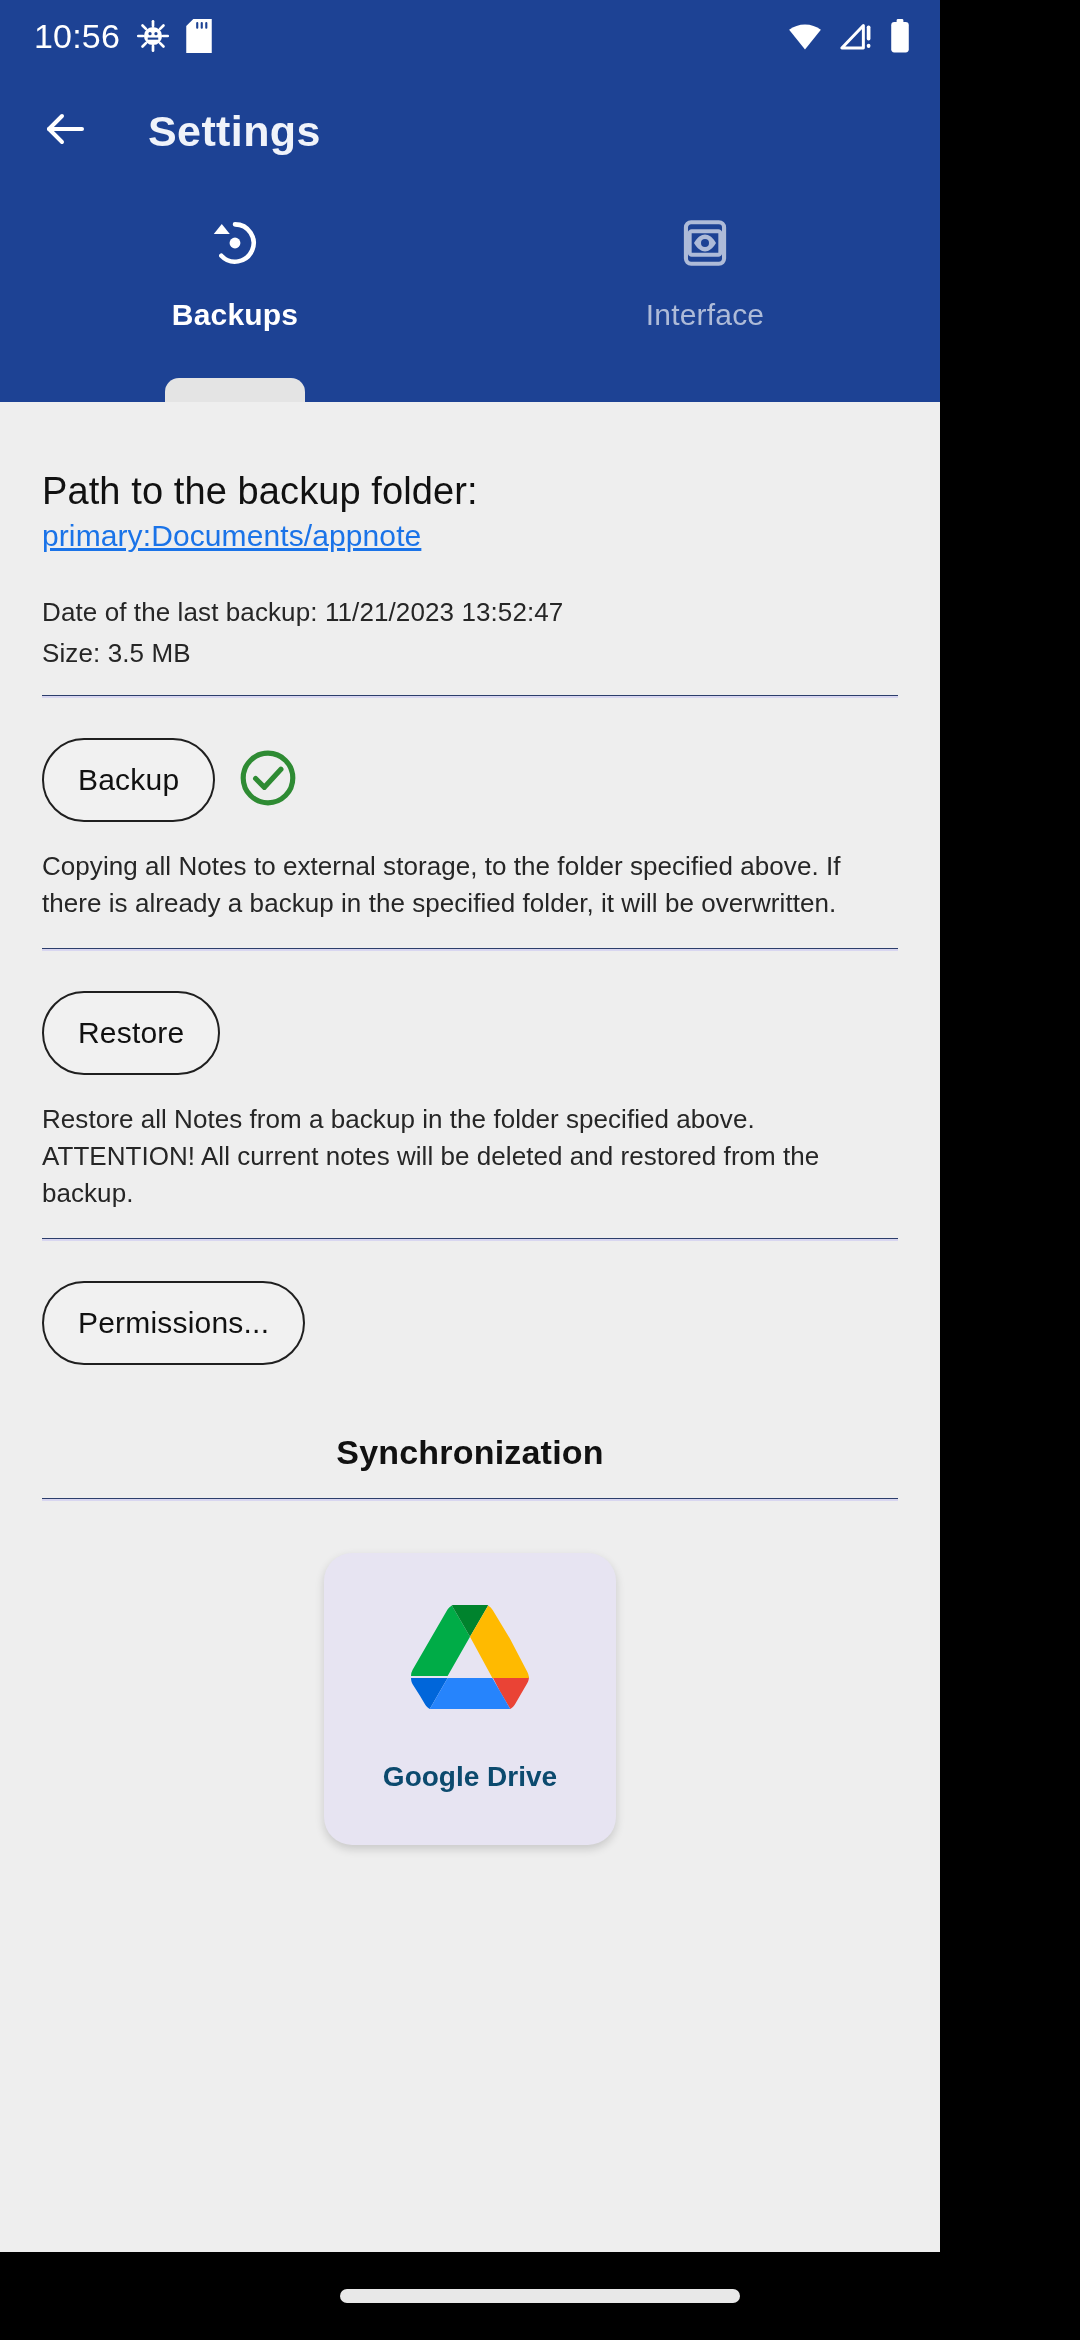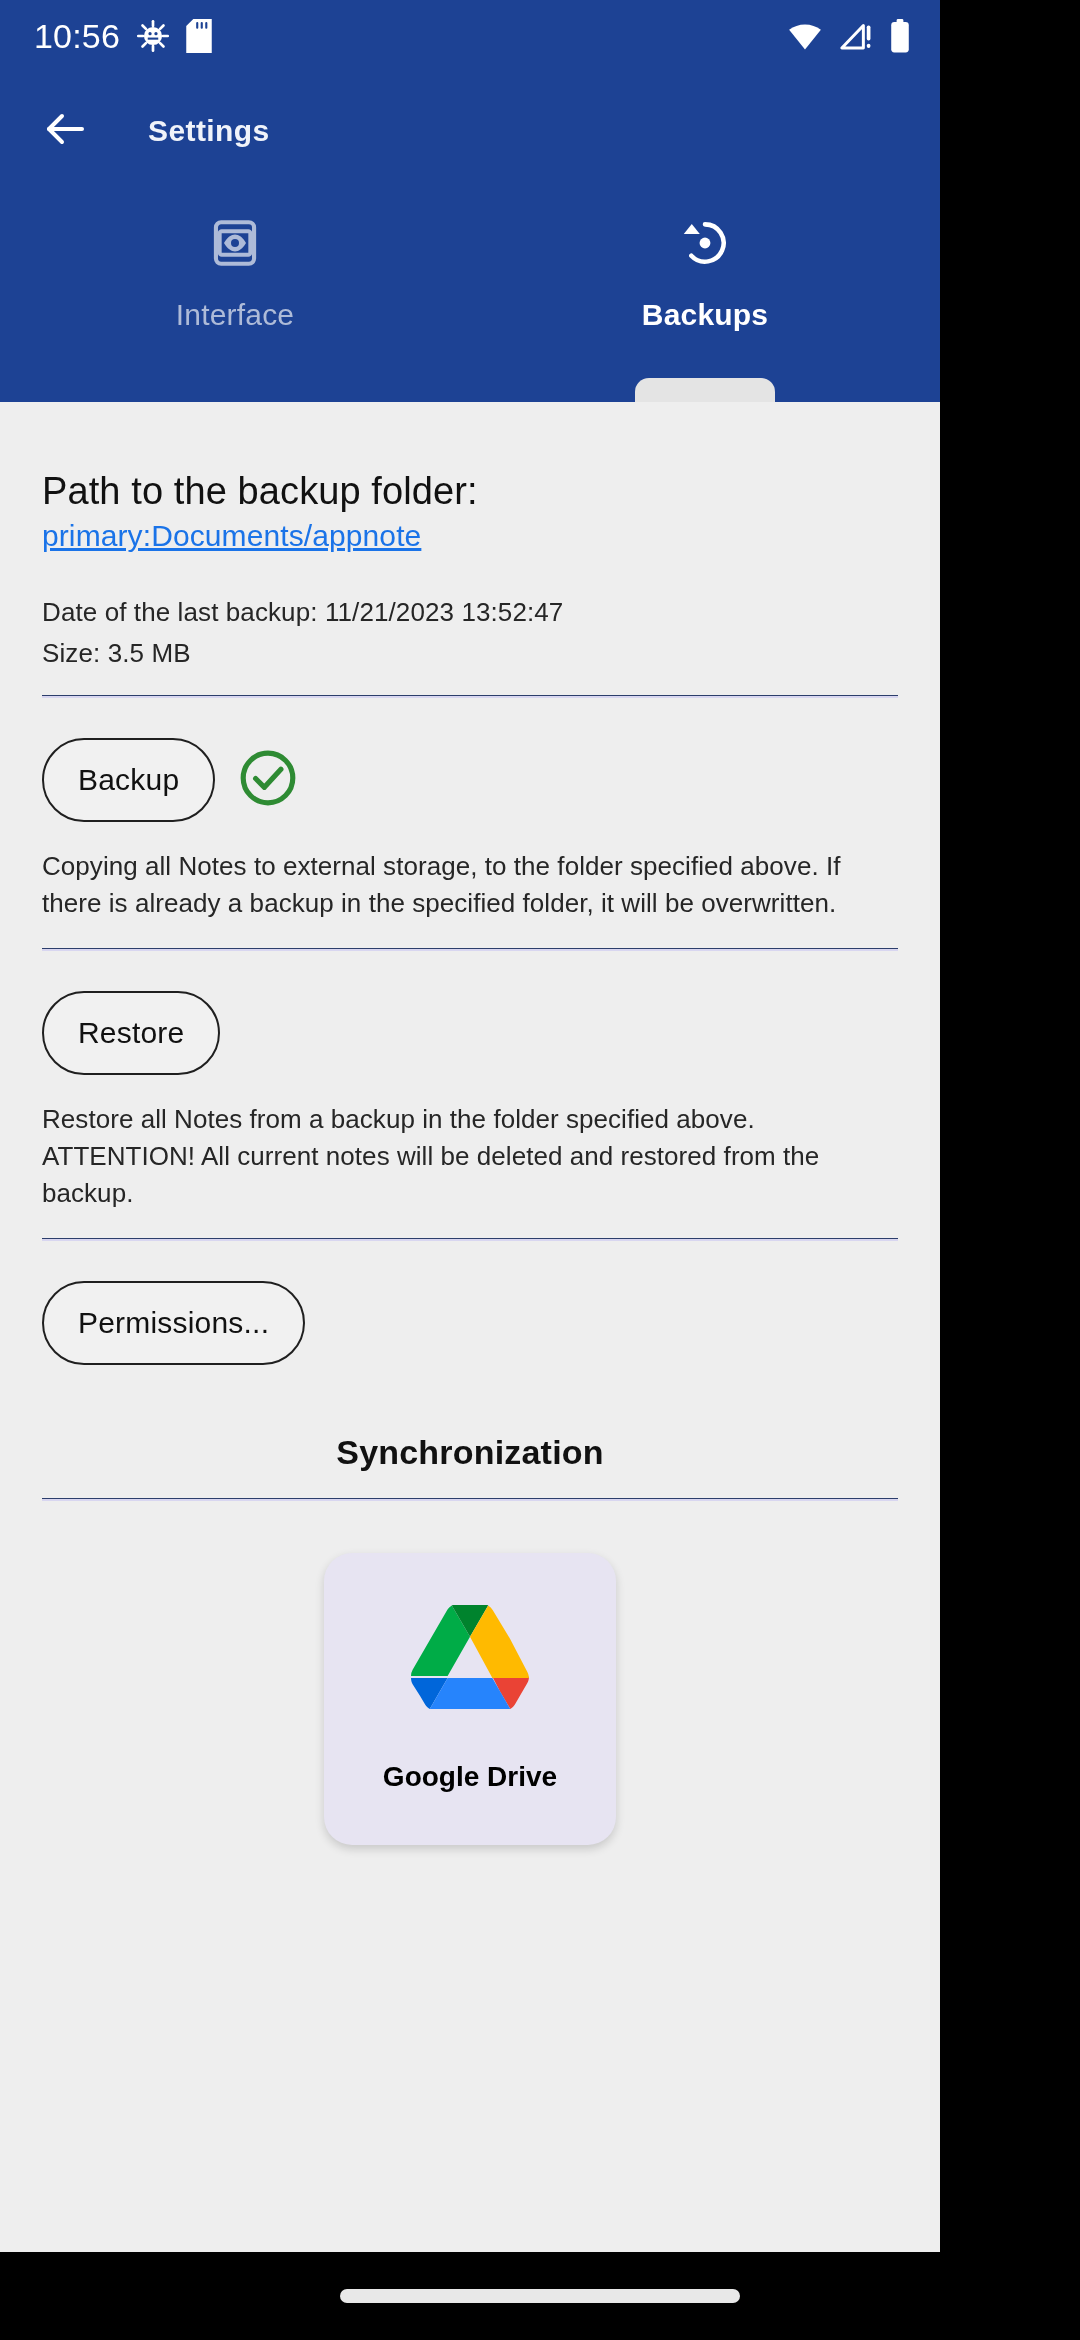--- a/index.html
+++ b/index.html
@@ -22,21 +22,21 @@
   .sb-time { color:#fff; font-size:34px; letter-spacing:.2px; }
   .sb-ico { display:flex; align-items:center; }
 
   
   .appbar {
     height:118px; background:#1d4294;
     display:flex; align-items:center; padding-left:34px;
   }
   .back-btn { width:62px; height:62px; display:flex; align-items:center; justify-content:center; cursor:pointer; }
   .appbar-title {
-    color:#f0f3fa; font-size:30px; font-weight:700;
+    color:#f0f3fa; font-size:43px; font-weight:700;
     margin-left:52px; letter-spacing:.4px;
   }
 
   
   .tabs {
     background:#1d4294; height:212px; display:flex; position:relative;
   }
   .tab {
     flex:1; display:flex; flex-direction:column; align-items:center;
     padding-top:22px; cursor:pointer; position:relative;
@@ -84,21 +84,21 @@
     color:#111; margin-top:68px; letter-spacing:.2px;
   }
 
   .card-wrap { display:flex; justify-content:center; margin-top:52px; }
   .drive-card {
     width:292px; height:292px; background:#e7e4f2;
     border-radius:28px; box-shadow:0 4px 10px rgba(0,0,0,.16);
     display:flex; flex-direction:column; align-items:center; justify-content:center;
     cursor:pointer;
   }
-  .drive-label { font-size:28px; font-weight:700; color:#000000; margin-top:48px; }
+  .drive-label { font-size:28px; font-weight:700; color:#0c4a6e; margin-top:48px; }
 
   
   .navbar {
     position:absolute; left:0; bottom:0; width:1080px; height:88px;
     background:#000; display:flex; align-items:center; justify-content:center;
   }
   .nav-pill { width:400px; height:14px; background:#e8e8e8; border-radius:8px; cursor:pointer; }
 </style>
 </head>
 <body>
@@ -165,41 +165,41 @@
         <svg width="48" height="48" viewBox="0 0 24 24" fill="none" stroke="#fff" stroke-width="2" stroke-linecap="round" stroke-linejoin="round">
           <line x1="20.5" y1="12" x2="4" y2="12"></line>
           <polyline points="10.5,5.5 4,12 10.5,18.5"></polyline>
         </svg>
       </span>
     </div>
     <div class="appbar-title">Settings</div>
   </div>
 
   <div class="tabs">
+    <div class="tab active">
+      <span class="tab-ico">
+        <svg width="52" height="52" viewBox="0 0 24 24">
+          <path d="M12 3.4a8.6 8.6 0 1 1-6.3 14.45" fill="none" stroke="#fff" stroke-width="2.1" stroke-linecap="round"></path>
+          <path d="M5.9 3.2 2.2 7.9h7.4z" fill="#fff"></path>
+          <circle cx="12" cy="12" r="2.5" fill="#fff"></circle>
+        </svg>
+      </span>
+      <span class="tab-label">Backups</span>
+      <div class="tab-indicator"></div>
+    </div>
     <div class="tab inactive">
       <span class="tab-ico">
         <svg width="52" height="52" viewBox="0 0 24 24" fill="none" stroke="#aebbd8" stroke-width="1.9">
           <rect x="3.2" y="2.4" width="17.6" height="19.2" rx="2.4"></rect>
           <rect x="4.9" y="6.6" width="14.2" height="10.8" rx="1"></rect>
           <path d="M6.9 12c1.6-2.6 3.3-3.9 5.1-3.9S15.5 9.4 17.1 12c-1.6 2.6-3.3 3.9-5.1 3.9S8.5 14.6 6.9 12z" fill="#aebbd8" stroke="none"></path>
           <circle cx="12" cy="12" r="1.85" fill="#1d4294" stroke="none"></circle>
         </svg>
       </span>
       <span class="tab-label">Interface</span>
-    </div>
-    <div class="tab active">
-      <span class="tab-ico">
-        <svg width="52" height="52" viewBox="0 0 24 24">
-          <path d="M12 3.4a8.6 8.6 0 1 1-6.3 14.45" fill="none" stroke="#fff" stroke-width="2.1" stroke-linecap="round"></path>
-          <path d="M5.9 3.2 2.2 7.9h7.4z" fill="#fff"></path>
-          <circle cx="12" cy="12" r="2.5" fill="#fff"></circle>
-        </svg>
-      </span>
-      <span class="tab-label">Backups</span>
-      <div class="tab-indicator"></div>
     </div>
   </div>
 
   <div class="content">
 
     <div class="sec-title">Path to the backup folder:</div>
     <a class="path-link" href="#">primary:Documents/appnote</a>
 
     <div class="meta first">Date of the last backup: 11/21/2023 13:52:47</div>
     <div class="meta">Size: 3.5 MB</div>

